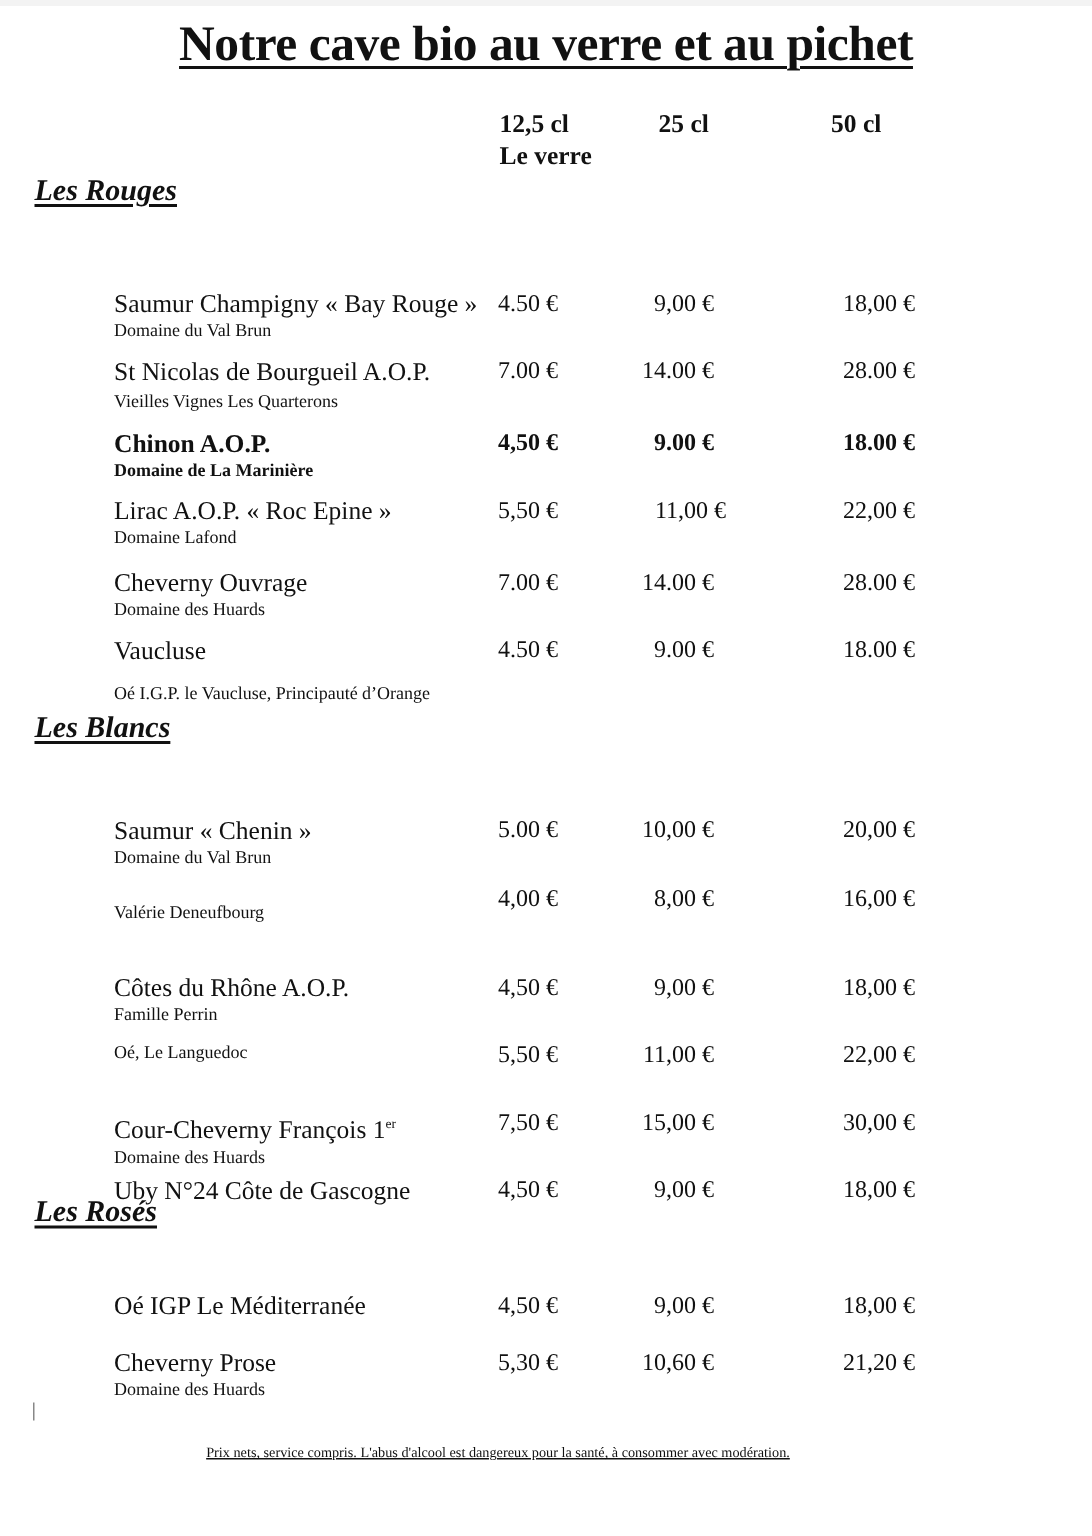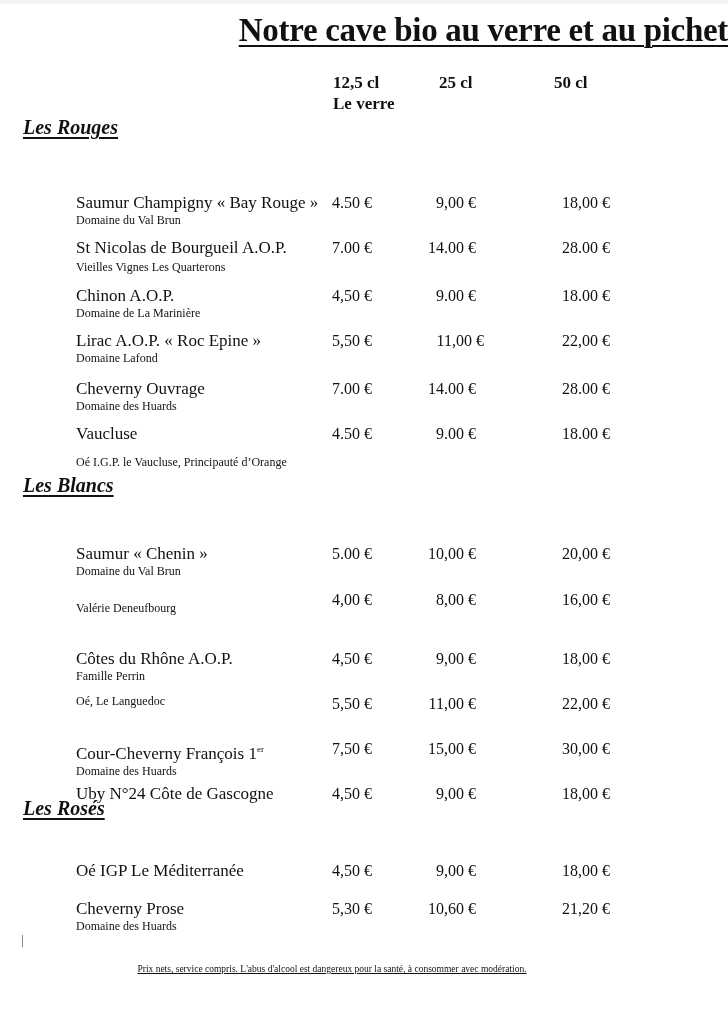--- a/index.html
+++ b/index.html
@@ -1,19 +1,19 @@
 <!DOCTYPE html>
 <html><head>
 <meta charset="utf-8">
 <style>
   html, body { margin:0; padding:0; background:#fff; }
   body { width:728px; height:1024px; position:relative; overflow:hidden;
          font-family:"Liberation Serif", "DejaVu Serif", serif; color:#111; }
   .topbar { position:absolute; left:0; top:0; width:728px; height:4px; background:#f3f3f3; }
-  .title { position:absolute; top:12px; left:0; width:728px; text-align:right;
+  .title { position:absolute; top:12px; left:0; width:728px; text-align:center;
            font-size:33px; font-weight:bold; text-decoration:underline;
            text-decoration-thickness:2px; text-underline-offset:4px; letter-spacing:-0.3px; }
   .colhead { position:absolute; top:72px; font-size:17px; font-weight:bold; line-height:21px; }
   .section { position:absolute; left:23px; font-size:20px; font-weight:bold; font-style:italic;
              text-decoration:underline; text-underline-offset:3px; }
   .wine { position:absolute; left:76px; width:560px;margin-top:33px; }
   .wine .name { font-size:17px; line-height:20px; white-space:nowrap; }
   .wine .sub { font-size:12px; line-height:15px; white-space:nowrap; }
   .price { position:absolute; font-size:16px; line-height:20px; white-space:nowrap; }
   .p1 { left:256px; }
@@ -48,21 +48,21 @@
 </div>
 
 <div class="wine" style="top:205px;">
   <div class="name">St Nicolas de Bourgueil A.O.P.</div>
   <div class="sub" style="margin-top:2px;">Vieilles Vignes Les Quarterons</div>
   <span class="price p1" style="top:0;">7.00 €</span>
   <span class="price p2" style="top:0;">14.00 €</span>
   <span class="price p3" style="top:0;">28.00 €</span>
 </div>
 
-<div class="wine" style="top:253px;">
+<div class="wine" style="top:253px;font-weight:bold;">
   <div class="name">Chinon A.O.P.</div>
   <div class="sub">Domaine de La Marinière</div>
   <span class="price p1" style="top:0;">4,50 €</span>
   <span class="price p2" style="top:0;">9.00 €</span>
   <span class="price p3" style="top:0;">18.00 €</span>
 </div>
 
 <div class="wine" style="top:298px;">
   <div class="name">Lirac A.O.P. « Roc Epine »</div>
   <div class="sub">Domaine Lafond</div>

